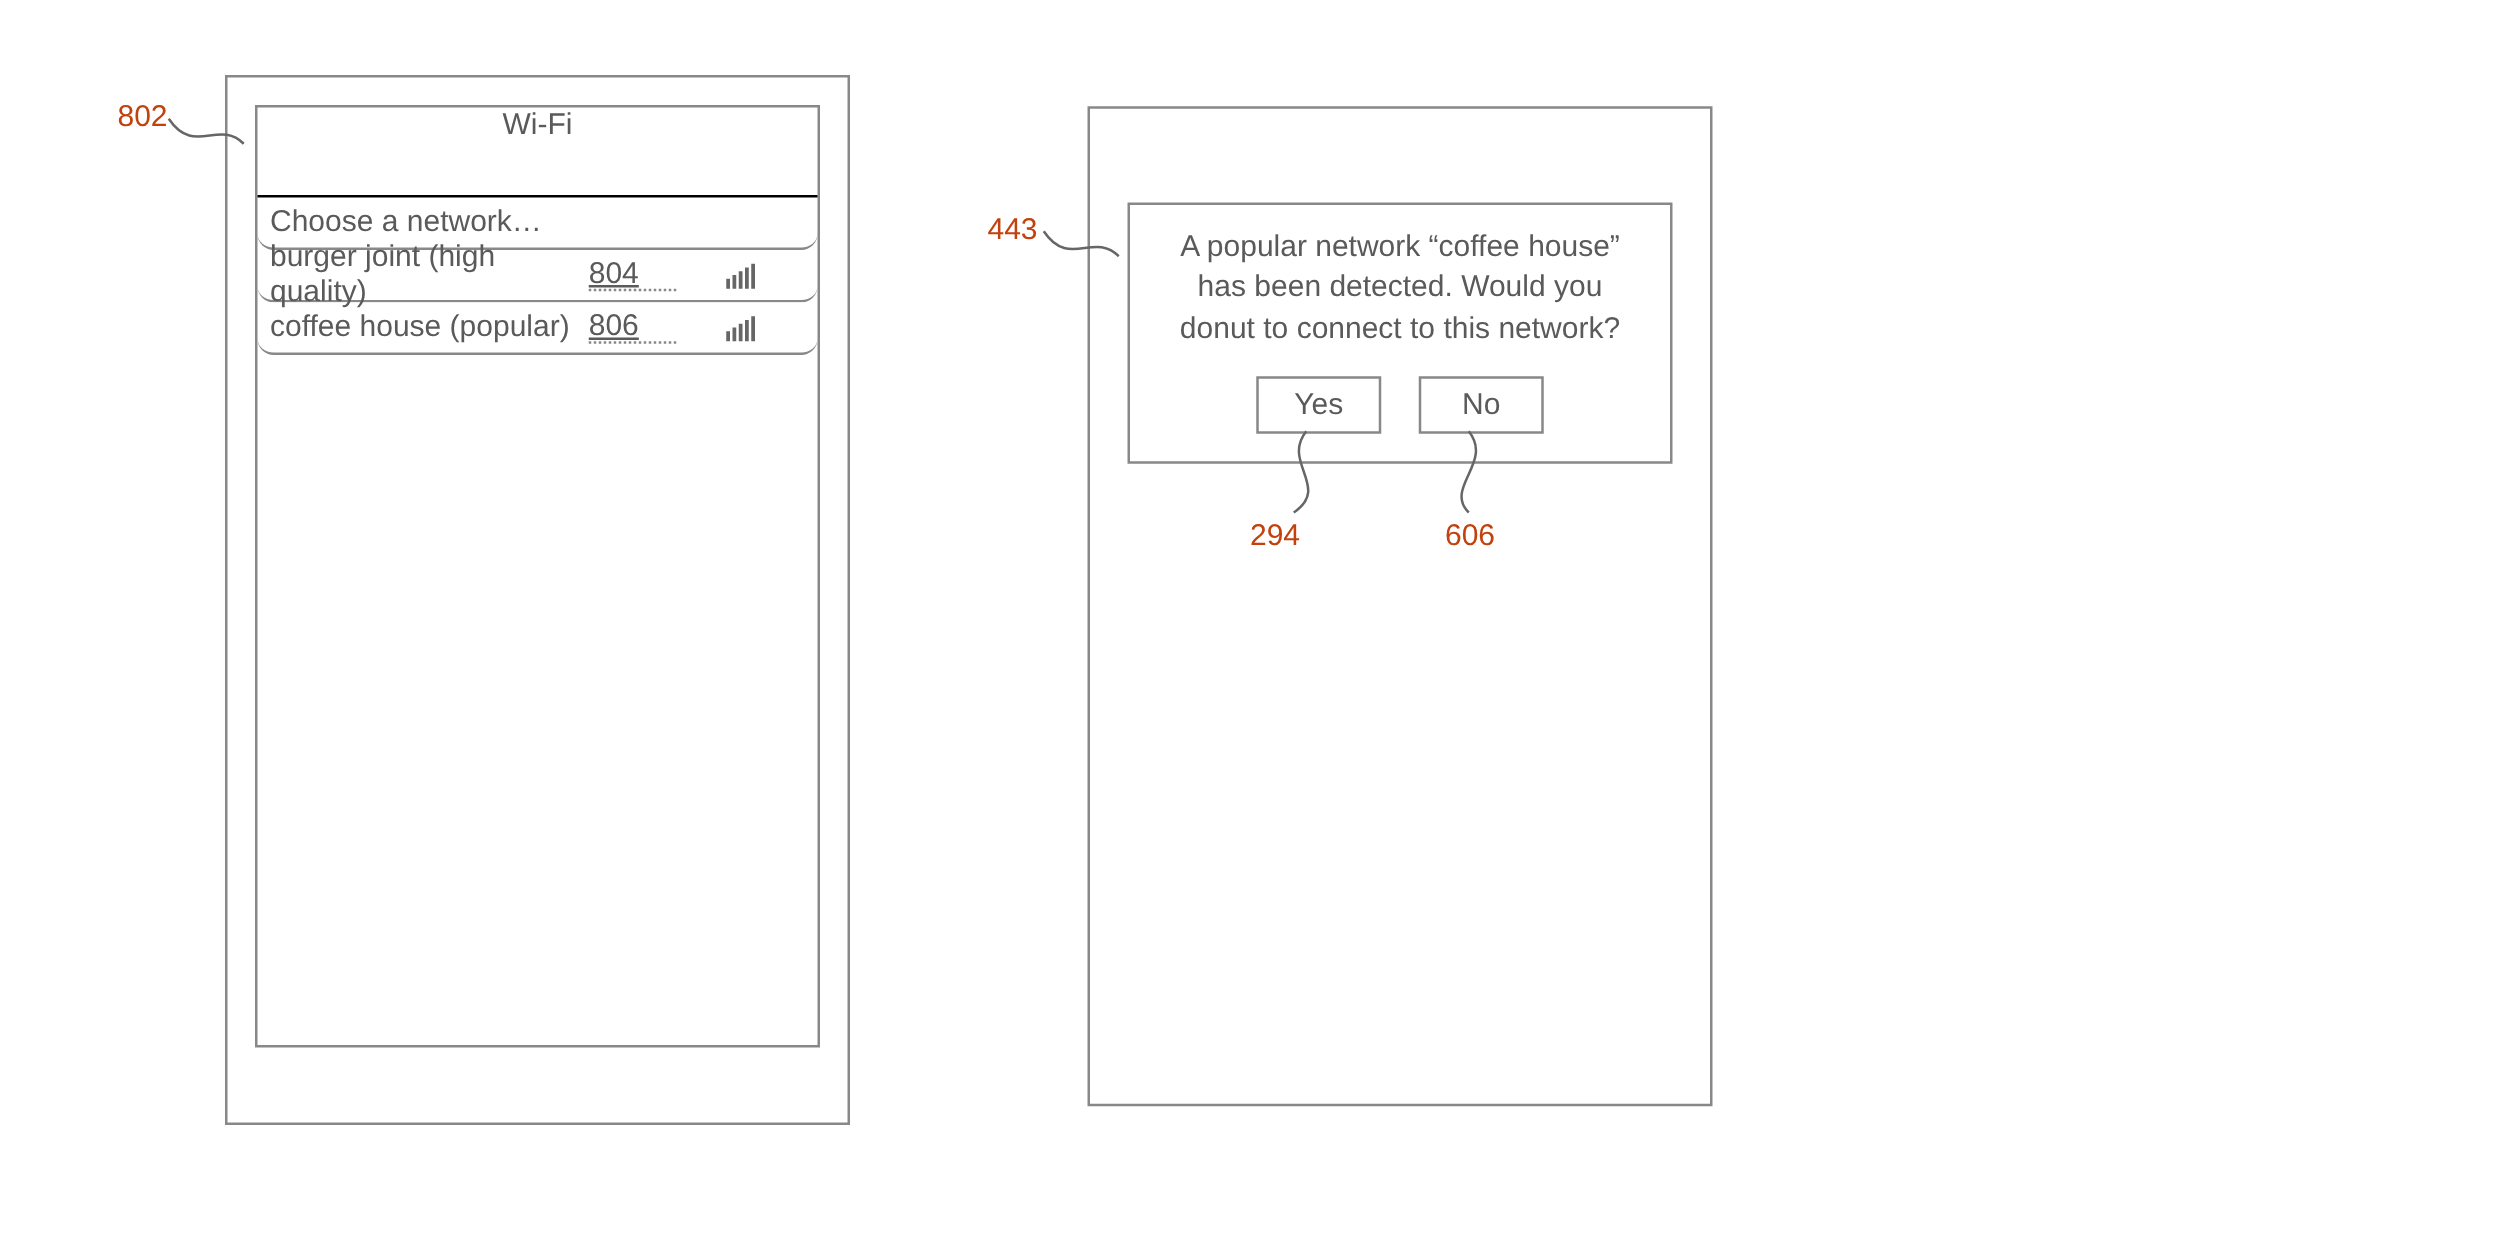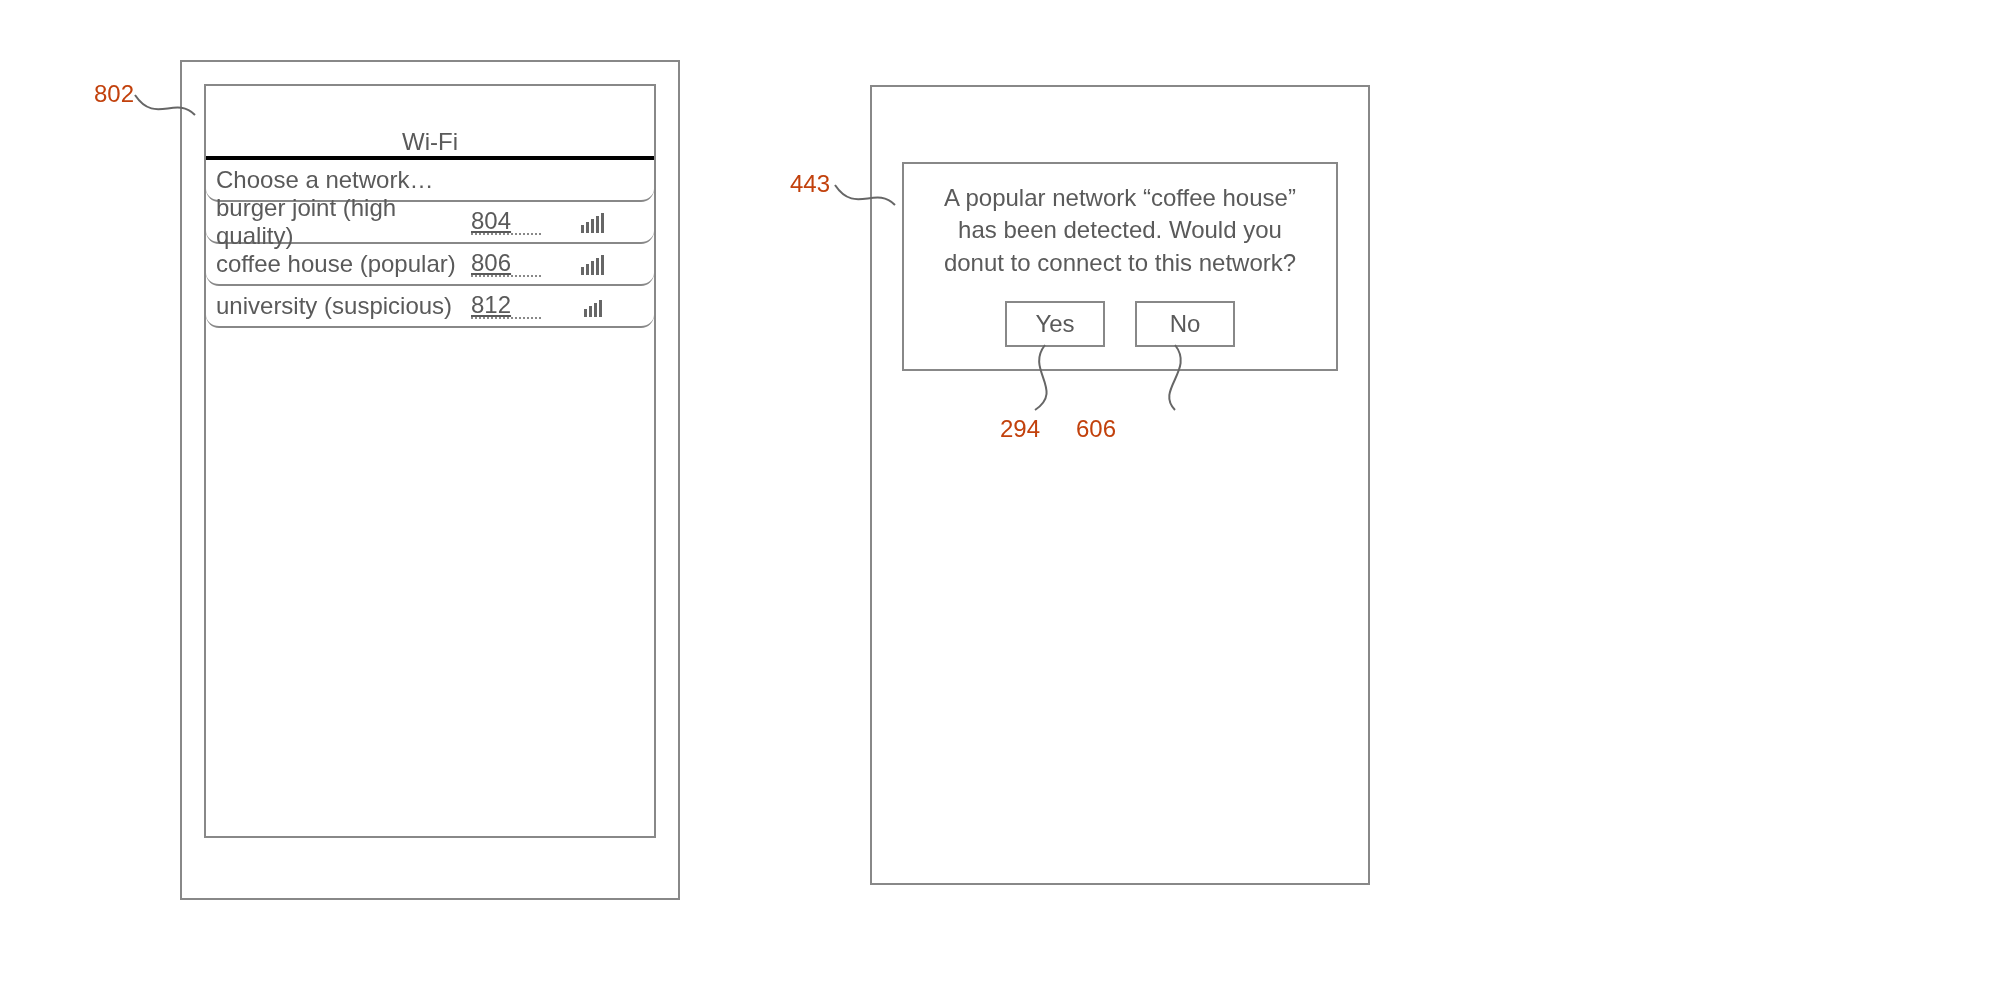--- a/index.html
+++ b/index.html
@@ -25,23 +25,23 @@
     position: absolute;
     border: 2px solid #888;
     box-sizing: border-box;
   }
   .device.left .inner-panel {
     left: 22px; right: 22px; top: 22px; bottom: 60px;
   }
 
   .title-bar {
     height: 70px;
-    border-bottom: 4px solid #000000;
+    border-bottom: 2px solid #000000;
     display: flex;
-    align-items: flex-end;
+    align-items: flex-start;
     justify-content: center;
   }
 
   .prompt-row, .network-row {
     height: 42px;
     border-bottom: 2px solid #888;
     display: flex;
     align-items: center;
     padding: 0 10px;
     box-sizing: border-box;
@@ -126,32 +126,20 @@
           <span class="sig">
             <span class="signal">
               <span style="height: 8px;"></span>
               <span style="height: 11px;"></span>
               <span style="height: 14px;"></span>
               <span style="height: 17px;"></span>
               <span style="height: 20px;"></span>
             </span>
           </span>
         </div>
-        <div class="network-row">
-          <span class="name">university (suspicious)</span>
-          <span class="ref">812</span>
-          <span class="sig">
-            <span class="signal">
-              <span style="height: 8px;"></span>
-              <span style="height: 11px;"></span>
-              <span style="height: 14px;"></span>
-              <span style="height: 17px;"></span>
-            </span>
-          </span>
-        </div>
       </div>
   </div>
 </div>
 
 <div class="callout" style="left:94px; top:80px;">
   <span>802</span>
 </div>
 <svg class="lead" style="left:130px; top:90px; width:70px; height:40px;">
   <path d="M5 5 C 25 35, 45 5, 65 25" stroke="#666" stroke-width="2" fill="none"></path>
 </svg>
@@ -173,18 +161,18 @@
   <path d="M5 5 C 25 35, 45 5, 65 25" stroke="#666" stroke-width="2" fill="none"></path>
 </svg>
 
 <div class="callout" style="left:1000px; top:415px;">
   <span>294</span>
 </div>
 <svg class="lead" style="left:1020px; top:345px; width:50px; height:70px;">
   <path d="M25 0 C 5 25, 45 45, 15 65" stroke="#666" stroke-width="2" fill="none"></path>
 </svg>
 
-<div class="callout" style="left:1076px; top:415px;">
+<div class="callout" style="left:1156px; top:415px;">
   <span>606</span>
 </div>
 <svg class="lead" style="left:1150px; top:345px; width:50px; height:70px;">
   <path d="M25 0 C 45 25, 5 45, 25 65" stroke="#666" stroke-width="2" fill="none"></path>
 </svg>
 
 </body></html>

